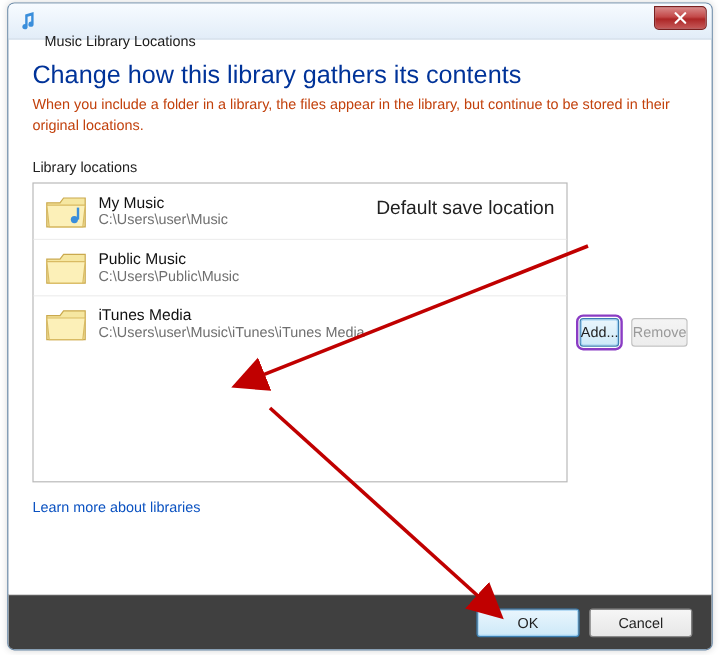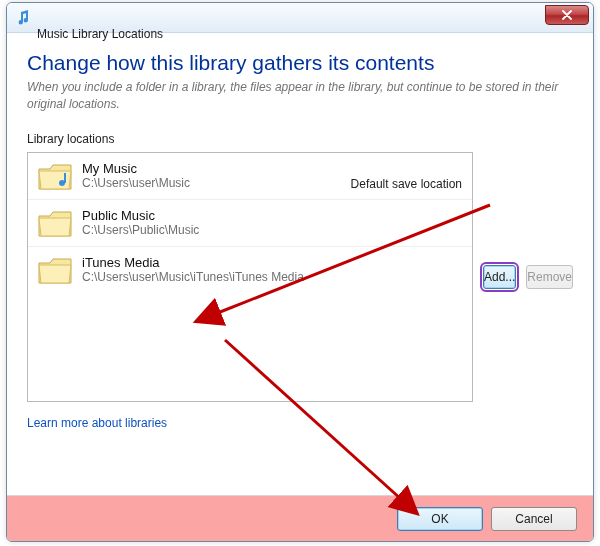--- a/index.html
+++ b/index.html
@@ -56,24 +56,23 @@
   }
   .content {
     padding: 18px 20px 14px 20px;
   }
   .heading {
     color: #003399;
     font-size: 21px;
     margin-bottom: 4px;
   }
   .desc {
-    color: #737373;
+    color: #c2410c;
     line-height: 1.45;
     margin-bottom: 18px;
-    font-style: italic;
   }
   .section-label {
     color: #222;
     margin-bottom: 6px;
   }
   .locations-row {
     display: flex;
     align-items: center;
     gap: 10px;
   }
@@ -117,34 +116,34 @@
     align-items: center;
     padding: 8px 10px 8px 10px;
     border-bottom: 1px solid #eee;
     position: relative;
   }
   .loc-item:last-child { border-bottom: none; }
   .folder-ico { width: 34px; height: 30px; margin-right: 10px; flex-shrink:0; }
   .loc-text { display:flex; flex-direction:column; }
   .loc-name { color:#111; font-size:13px; }
   .loc-path { color:#6f6f6f; font-size:12px; }
-  .loc-tag { position:absolute; right:10px; top:24px; color:#222; font-size:12px; }
+  .loc-tag { position:absolute; right:10px; top:12px; color:#222; font-size:16px; }
   .link {
     color: #0b52c1;
     cursor: pointer;
     margin-top: 14px;
     display: inline-block;
   }
   .footer {
     position: absolute;
     left: 0;
     right: 0;
     bottom: 0;
     height: 46px;
-    background: #fca5a5;
+    background: #404040;
     border-top: 1px solid #d6d6d6;
     display: flex;
     justify-content: flex-end;
     align-items: center;
     gap: 8px;
     padding-right: 16px;
   }
   .footer .btn { width: 86px; }
   
   .arrow-svg {

